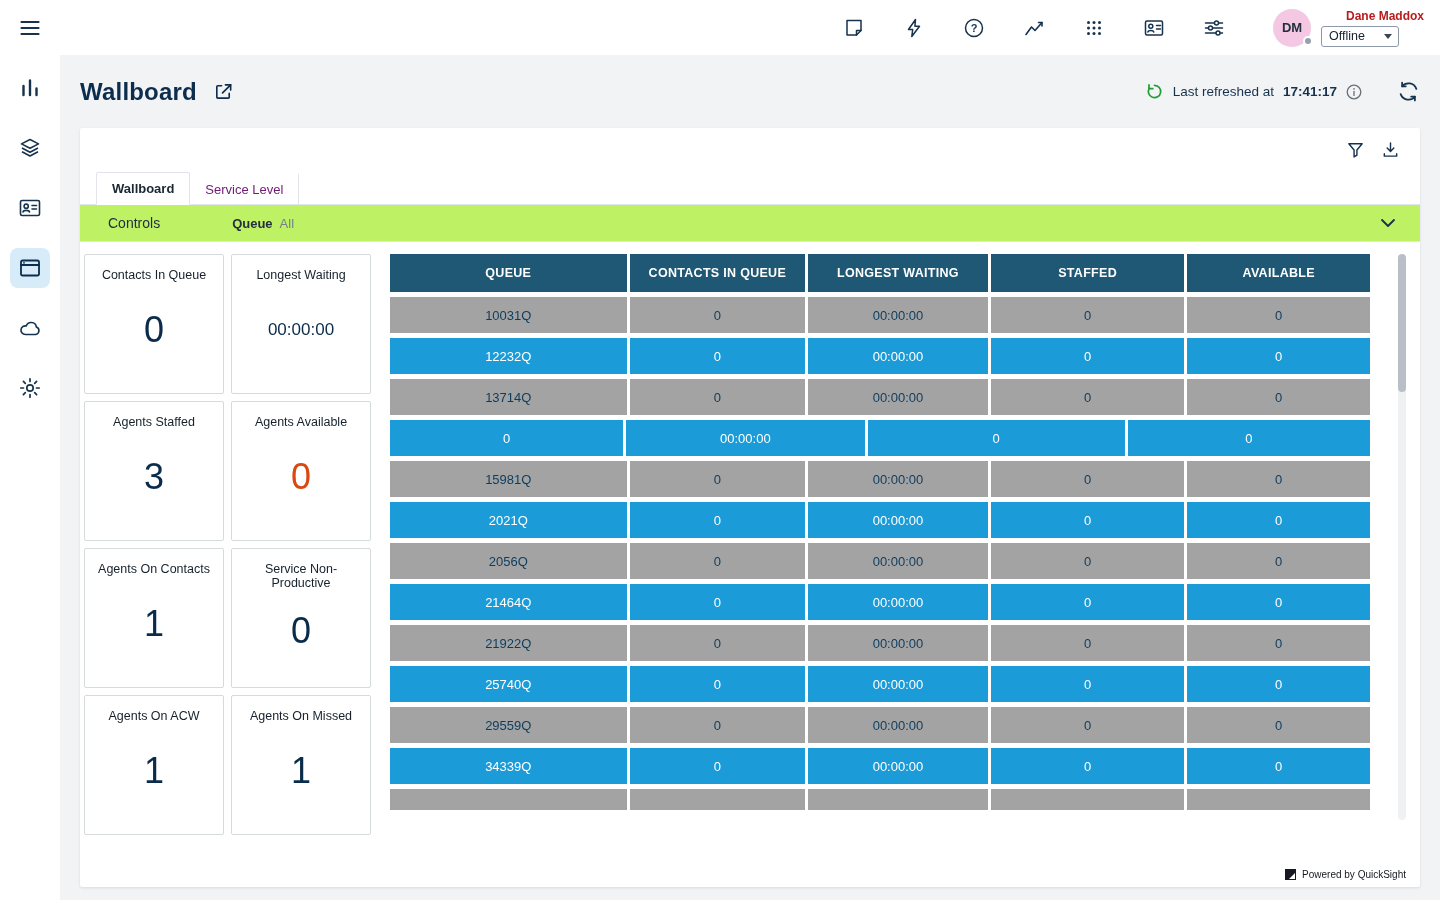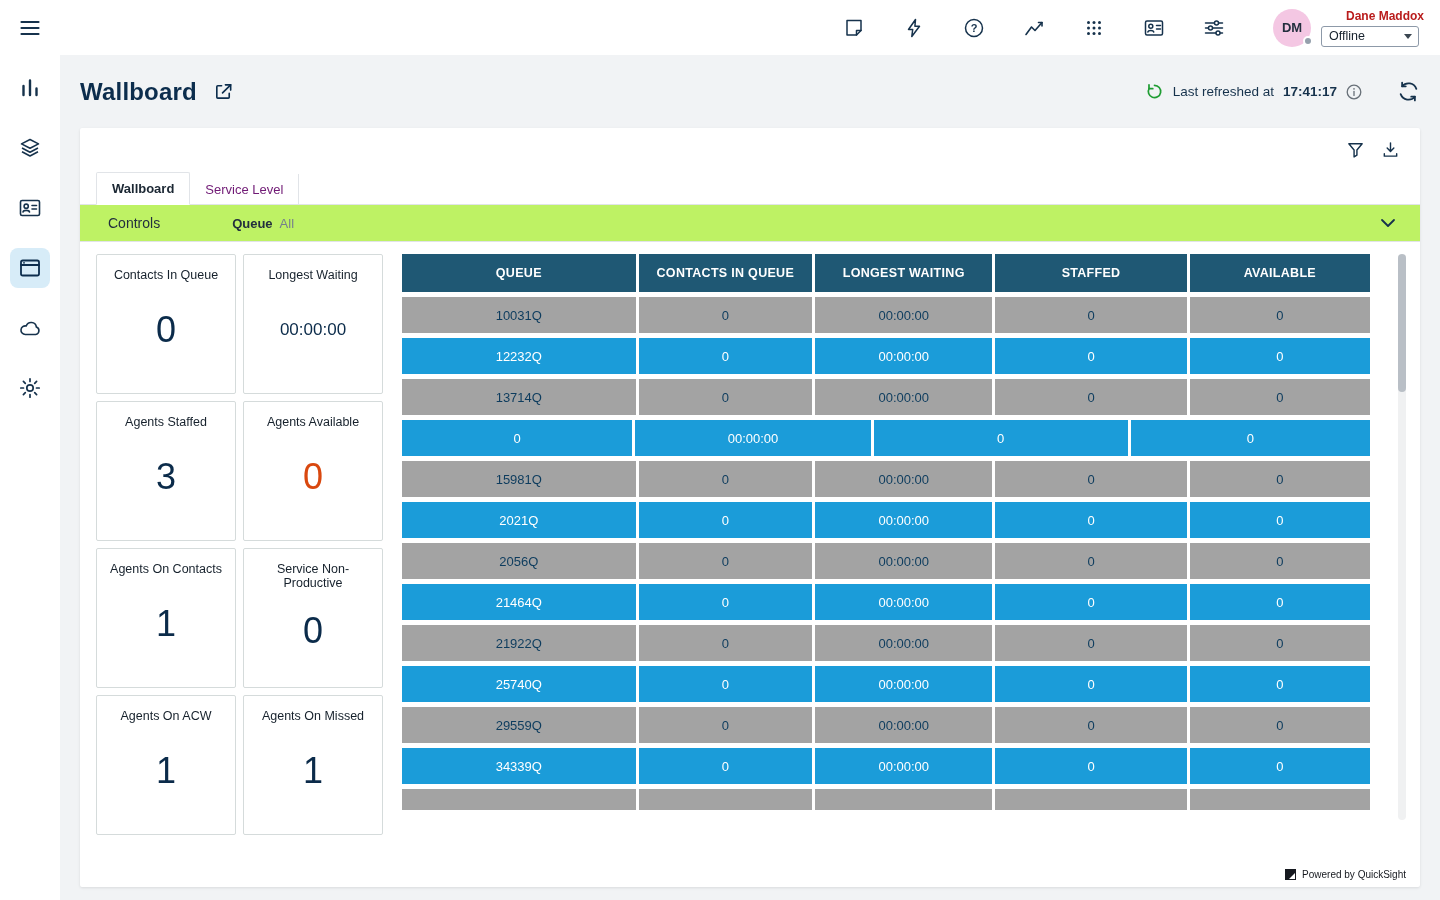--- a/index.html
+++ b/index.html
@@ -25,21 +25,21 @@
     display: flex; align-items: center; justify-content: center; cursor: pointer;
   }
   .status-dot {
     position: absolute; right: -2px; bottom: 1px;
     width: 10px; height: 10px; border-radius: 50%;
     background: #95a0ac; border: 2px solid #fff;
   }
   .user-meta { display: flex; flex-direction: column; gap: 3px; }
   .user-name { font-size: 12px; font-weight: bold; color: #b91c1c; padding-left: 25px; }
   .status-select {
-    width: 98px; height: 21px; border: 1px solid #8d99a8; border-radius: 3px;
+    width: 78px; height: 21px; border: 1px solid #8d99a8; border-radius: 3px;
     background: #fff; font-size: 12.5px; color: #16212c;
     display: flex; align-items: center; justify-content: space-between;
     padding: 0 6px 0 7px; cursor: pointer;
   }
   .select-caret {
     width: 0; height: 0; border-left: 4px solid transparent; border-right: 4px solid transparent;
     border-top: 5px solid #3b4651;
   }
 
   .app { display: flex; height: 845px; }
@@ -83,21 +83,21 @@
     height: 37px; flex: 0 0 37px; display: flex; align-items: center;
     border-bottom: 1px solid #e1e4e8; background: #bef264;
     padding: 0 24px 0 28px; font-size: 13.5px; color: #2a3644;
   }
   .controls-label { font-size: 14px; color: #232f3e; }
   .queue-group { display: flex; align-items: center; gap: 7px; margin-left: 72px; }
   .queue-label { font-weight: bold; font-size: 13px; color: #232f3e; }
   .queue-value { font-size: 13px; color: #76808c; }
   .controls-chevron { margin-left: auto; cursor: pointer; display: inline-flex; }
 
-  .content { flex: 1; display: flex; padding: 12px 14px 10px 16px; gap: 18px; overflow: hidden; }
+  .content { flex: 1; display: flex; padding: 12px 14px 10px 4px; gap: 18px; overflow: hidden; }
   .kpi-grid {
     flex: 0 0 288px; display: grid;
     grid-template-columns: 140px 140px; grid-auto-rows: 140px; gap: 7px;
     align-content: start;
   }
   .kpi-card {
     background: #fff; border: 1px solid #d5dbdb; border-radius: 2px;
     display: flex; flex-direction: column; align-items: center; padding-top: 13px;
   }
   .kpi-label { font-size: 12.5px; color: #16212c; text-align: center; padding: 0 4px; }

